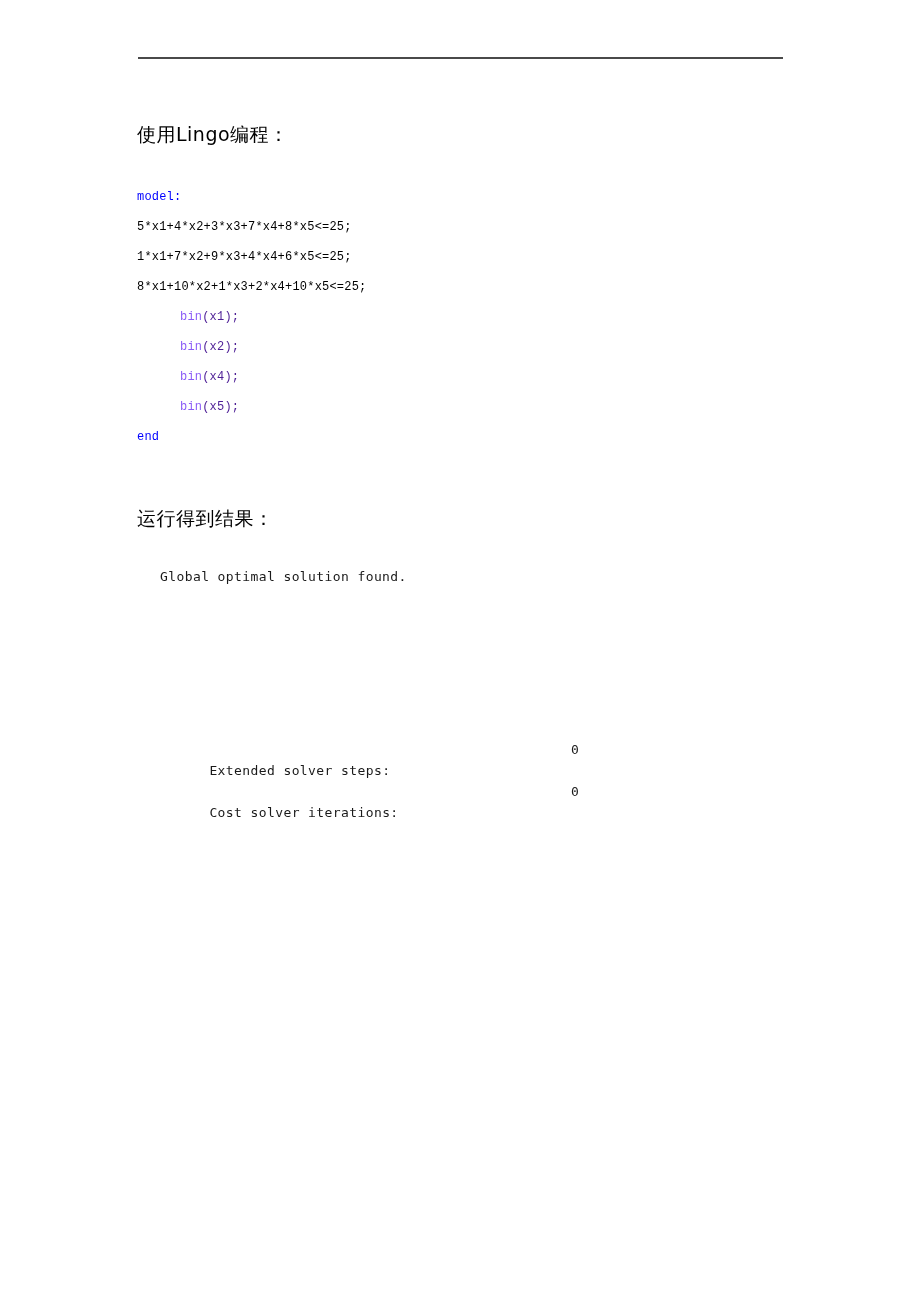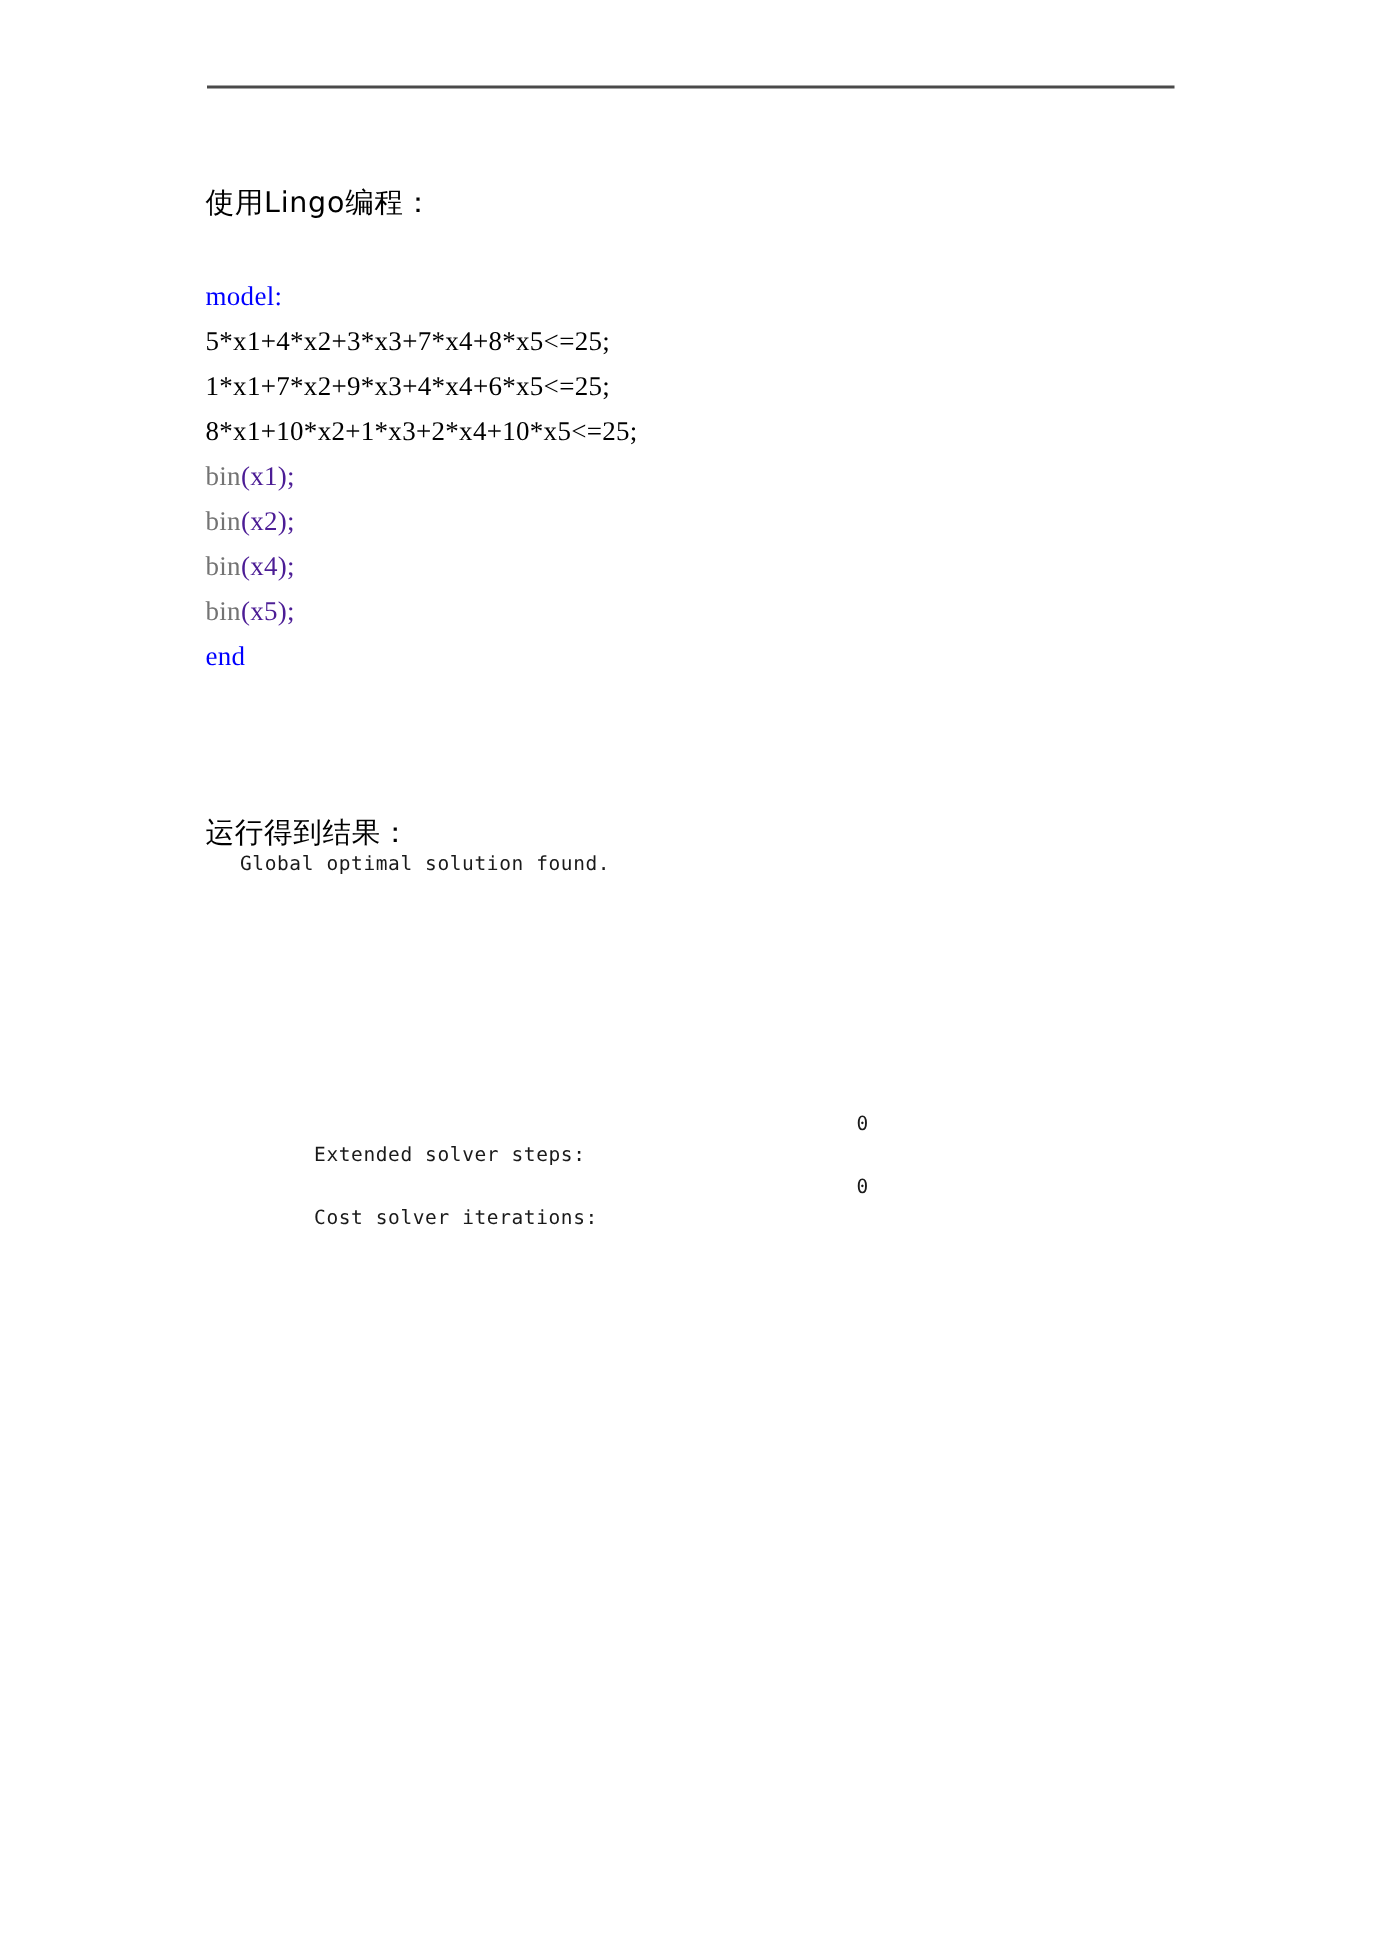--- a/index.html
+++ b/index.html
@@ -38,40 +38,40 @@
     position: absolute;
     left: 137px;
     font-family: "DejaVu Sans", "Liberation Sans", sans-serif;
     font-size: 19px;
     font-weight: 400;
     color: #000000;
     letter-spacing: 0.5px;
     white-space: nowrap;
   }
   .heading-1 { top: 122px; }
-  .heading-2 { top: 542px; }
+  .heading-2 { top: 506px; }
 
   
   .code-block {
     position: absolute;
     left: 137px;
     top: 182px;
     width: 620px;
   }
   .code-line {
     height: 30px;
     line-height: 30px;
-    font-family: Liberation Serif, serif;
-    font-size: 18px;
+    font-family: Liberation Mono, monospace;
+    font-size: 12px;
     letter-spacing: 0.2px;
     white-space: nowrap;
     color: #000000;
   }
   .code-line.blue { color: #0000ff; }
-  .kw { color: #737373; }
+  .kw { color: #8b5cf6; margin-left: 43px; }
   .pl { color: #4c1d95; }
 
   
   .output-block {
     position: absolute;
     left: 160px;
     top: 566px;
     width: 700px;
     font-family: "DejaVu Sans Mono", "Liberation Mono", monospace;
     font-size: 13px;

